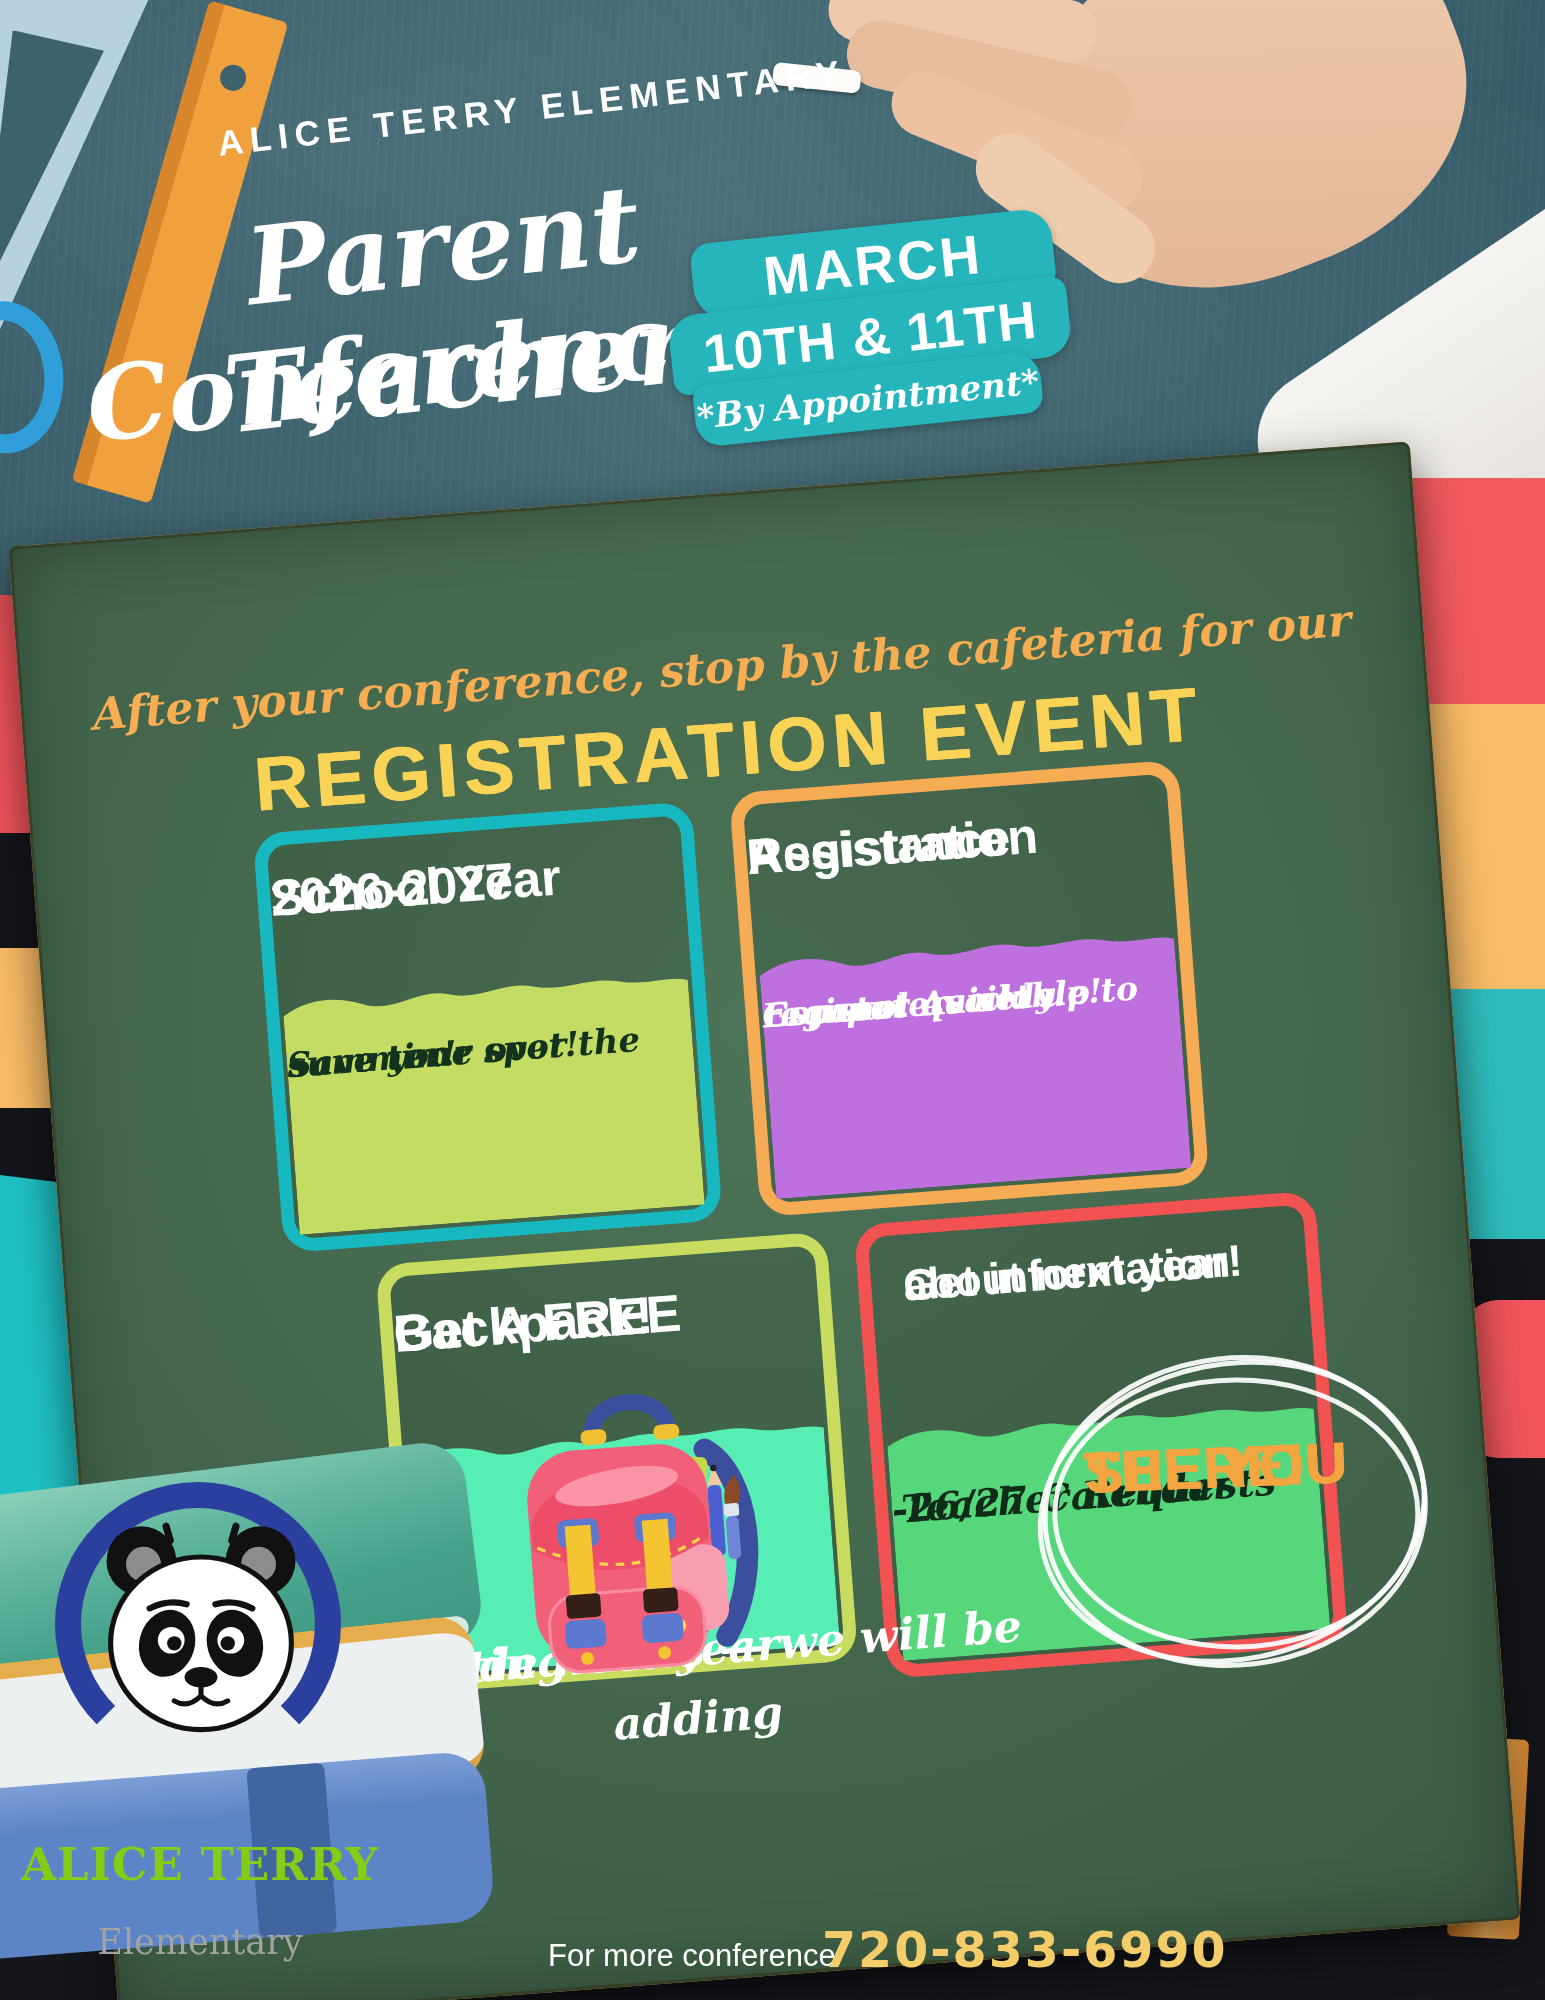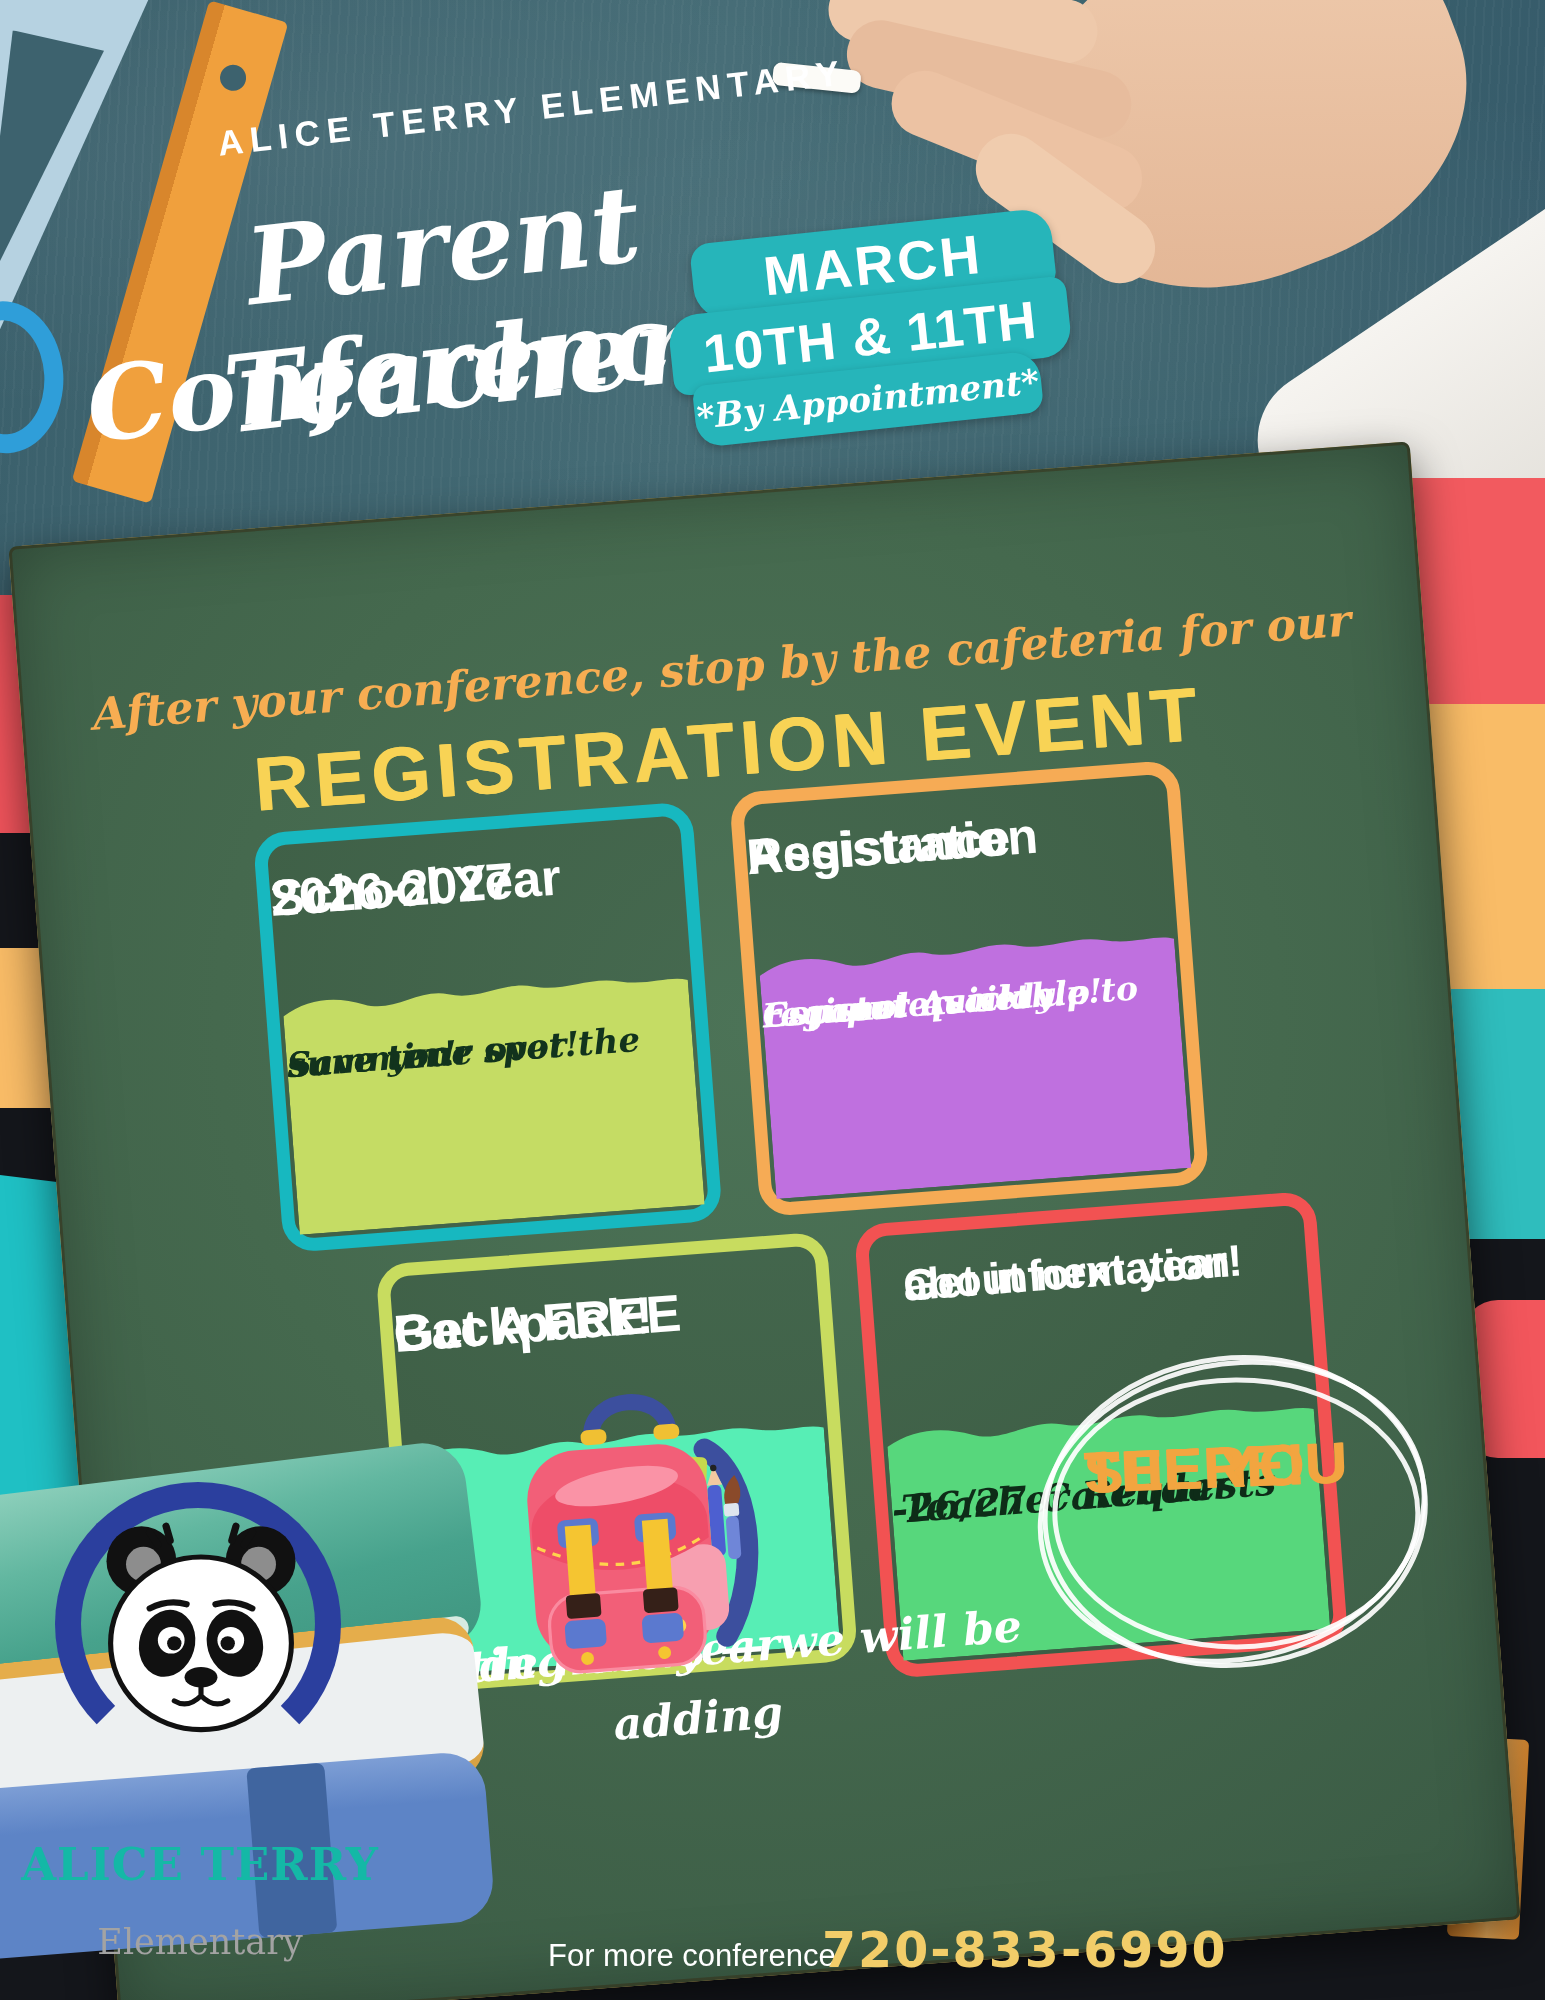--- a/index.html
+++ b/index.html
@@ -319,19 +319,19 @@
     <path d="M160,88 q-18,-9 -36,-4" stroke="#111" stroke-width="6" fill="none" stroke-linecap="round"></path>
     <ellipse cx="77" cy="122" rx="27" ry="33" fill="#111" transform="rotate(16 77 122)"></ellipse>
     <ellipse cx="143" cy="122" rx="27" ry="33" fill="#111" transform="rotate(-16 143 122)"></ellipse>
     <circle cx="81" cy="119" r="13" fill="#fff"></circle>
     <circle cx="84" cy="122" r="7" fill="#111"></circle>
     <circle cx="139" cy="119" r="13" fill="#fff"></circle>
     <circle cx="136" cy="122" r="7" fill="#111"></circle>
     <ellipse cx="110" cy="155" rx="16" ry="10" fill="#111"></ellipse>
     <path d="M110,165 v8 M110,173 q-13,13 -26,5 M110,173 q13,13 26,5" stroke="#111" stroke-width="5" fill="none" stroke-linecap="round"></path>
   </svg>
-  <div class="logo-school" style="color: #14b8a6;">ALICE TERRY</div>
+  <div class="logo-school" style="color: #84cc16;">ALICE TERRY</div>
   <div class="logo-level" style="color: #a3a3a3; margin-top: 30px;">Elementary</div>
 
   <div class="footer-label">For more conference</div>
   <div class="footer-phone" style="color: rgb(242, 205, 105);">720-833-6990</div>
 
 </div>
 
 </body></html>

